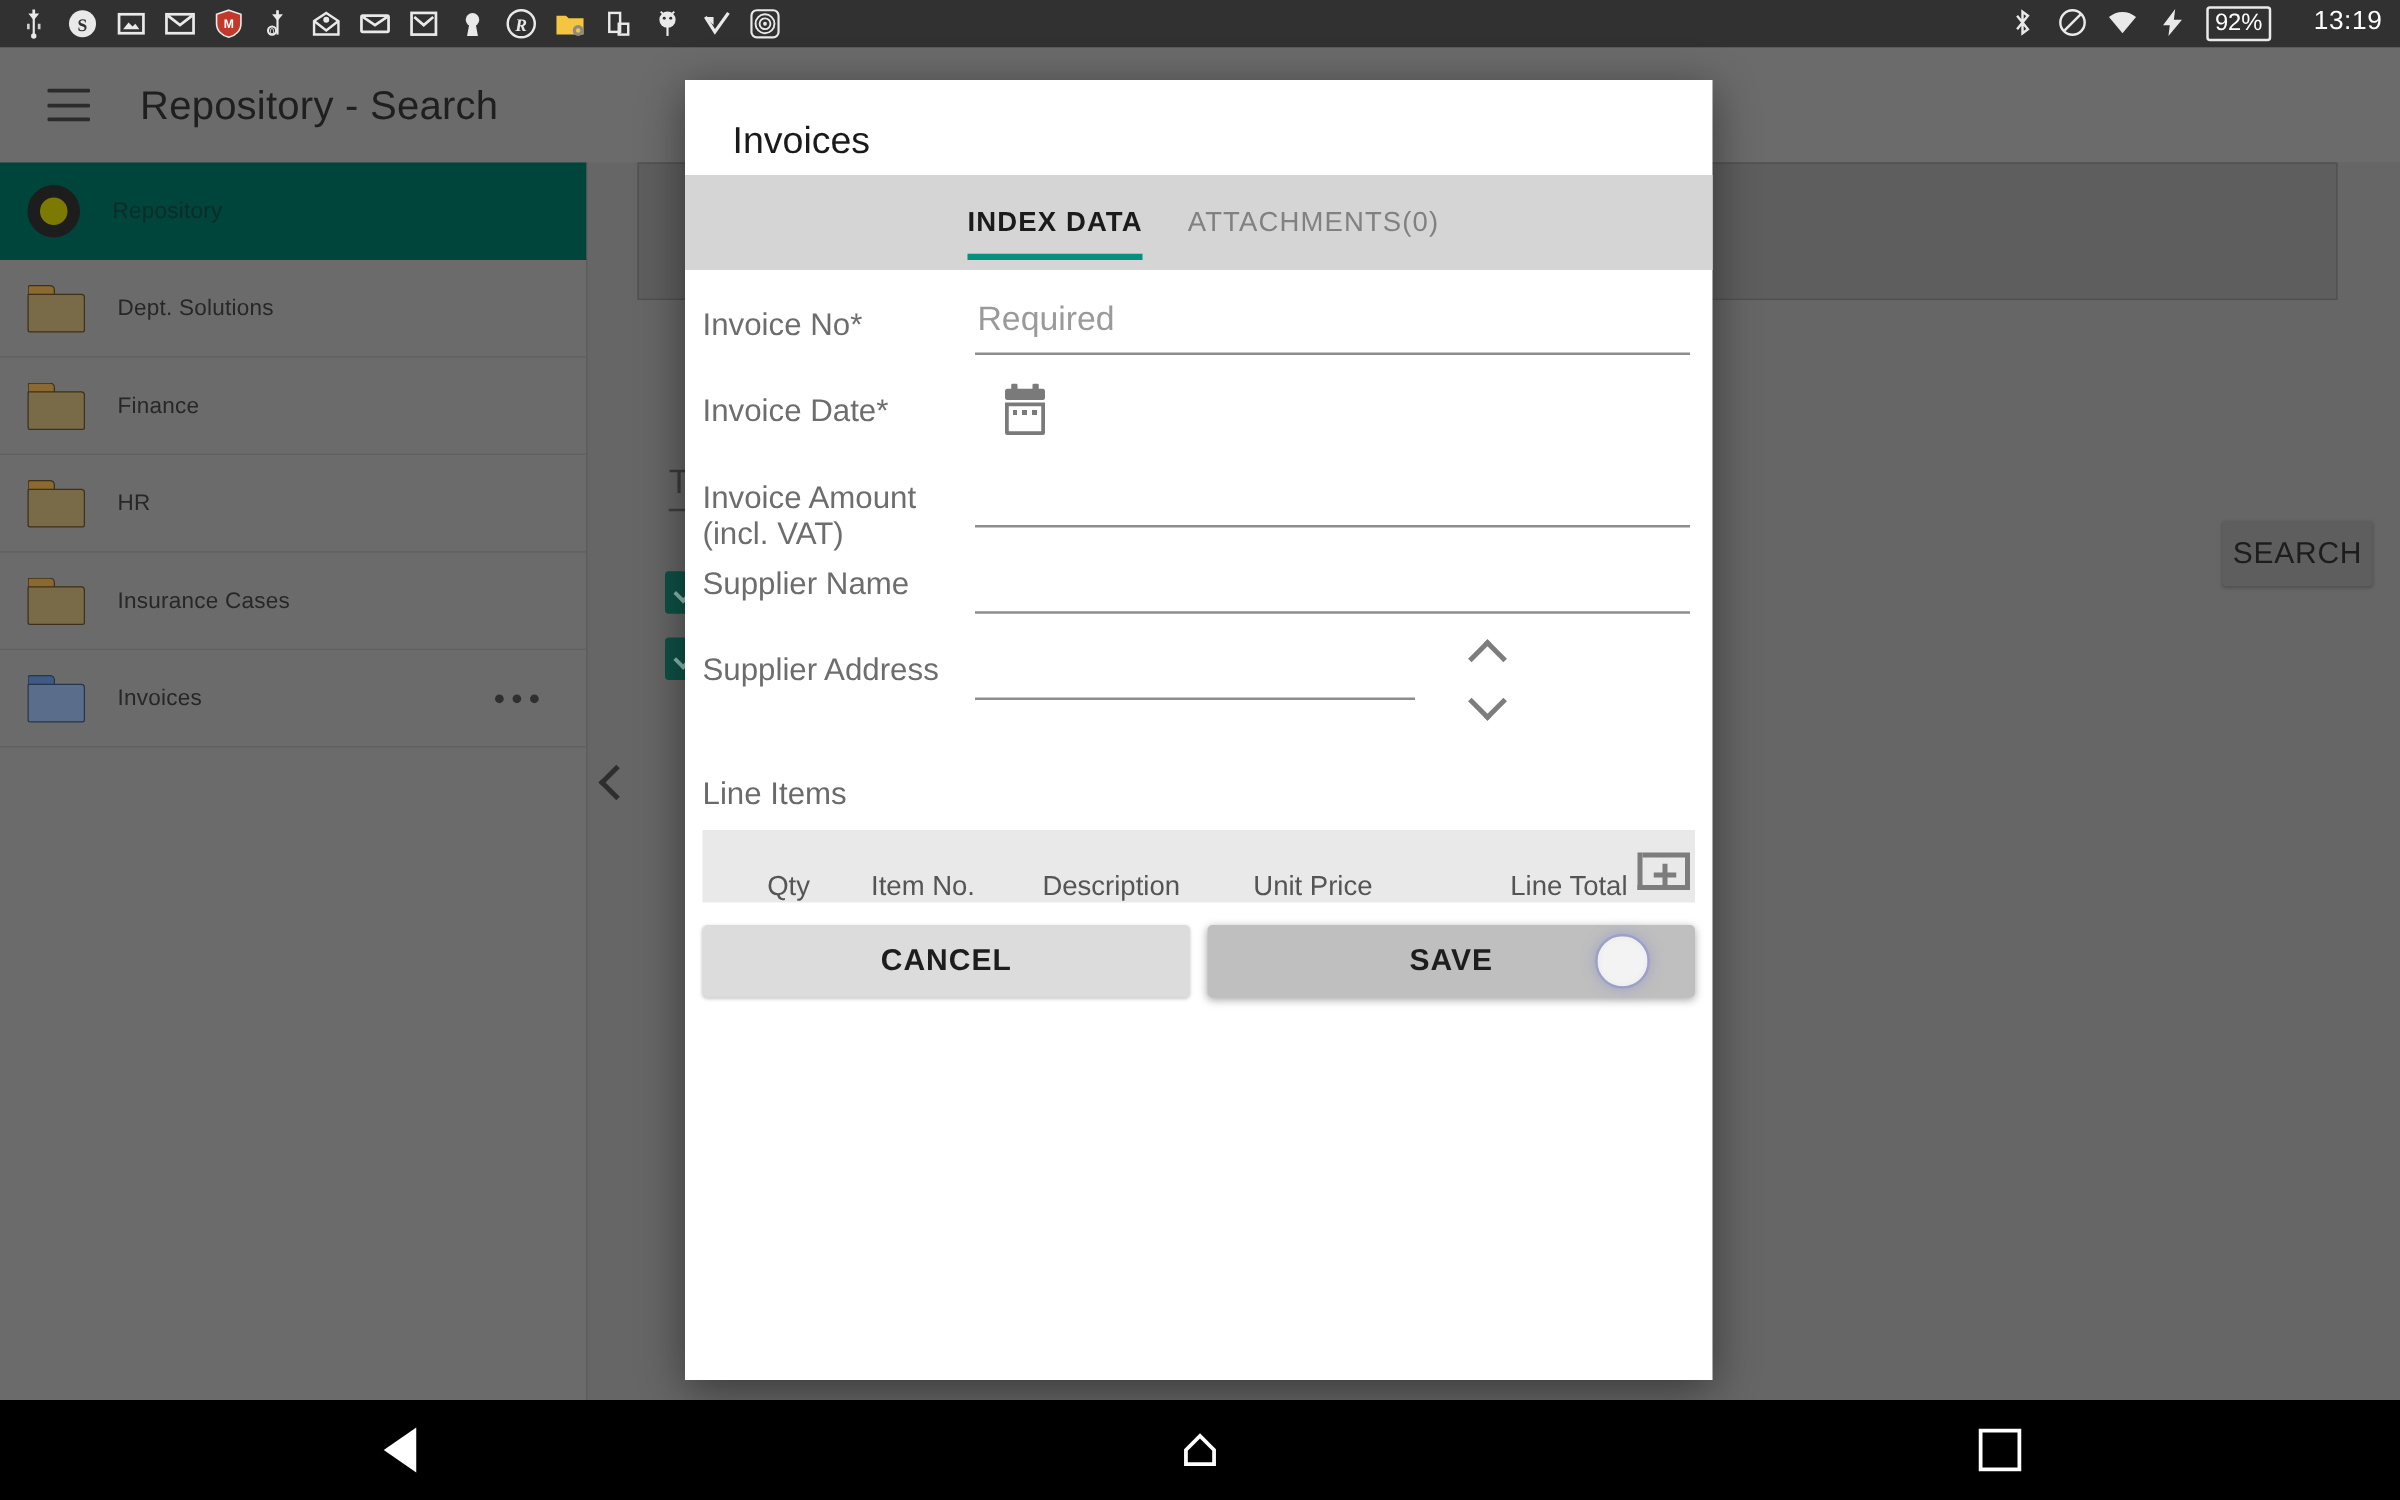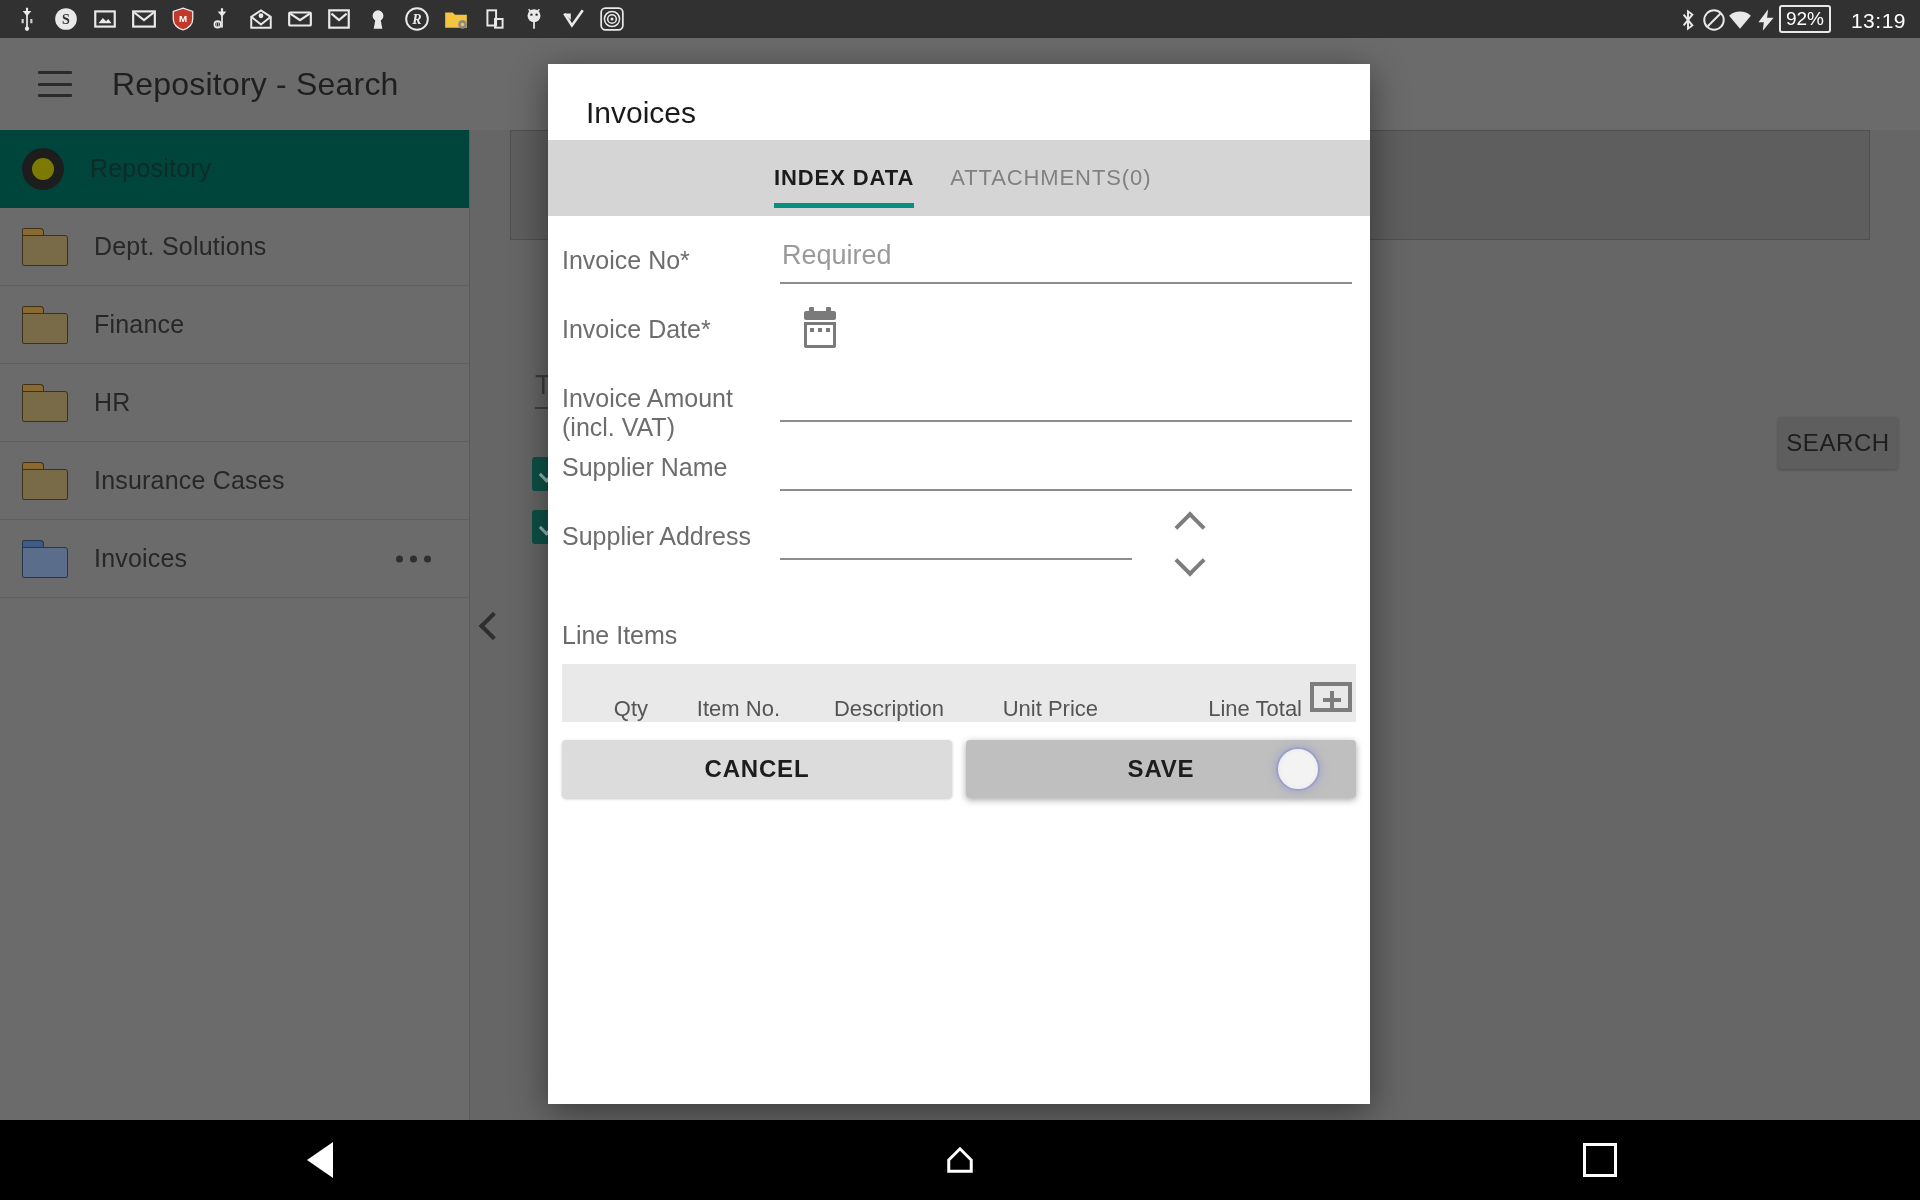--- a/index.html
+++ b/index.html
@@ -11,21 +11,21 @@
   }
   #screen{position:relative;width:1920px;height:1200px;overflow:hidden;background:#666666;}
 
   
   .statusbar{
     position:absolute;left:0;top:0;width:1920px;height:38px;
     background:#313131;display:flex;align-items:center;
     box-sizing:border-box;padding:0 14px;
   }
   .sb-left{display:flex;align-items:center;gap:13px;flex:1;}
-  .sb-right{display:flex;align-items:flex-end;}
+  .sb-right{display:flex;align-items:flex-start;gap:14px;}
   .sbicon{width:26px;height:26px;display:block;}
   .sb-clock{color:#fff;font-size:21px;letter-spacing:.5px;margin-left:20px;}
 
   
   .appbar{
     position:absolute;left:0;top:38px;width:1920px;height:92px;
     background:#6b6b6b;display:flex;align-items:center;padding-left:38px;box-sizing:border-box;
   }
   .hamburger{width:34px;height:26px;display:flex;flex-direction:column;justify-content:space-between;cursor:pointer;}
   .hamburger i{display:block;height:3px;background:#2b2b2b;border-radius:1px;}
@@ -36,21 +36,21 @@
   
   .sidebar{
     position:absolute;left:0;top:130px;width:470px;height:990px;
     background:#6b6b6b;border-right:1px solid #5a5a5a;box-sizing:border-box;
   }
   .side-item{
     position:relative;height:78px;display:flex;align-items:center;
     padding-left:22px;box-sizing:border-box;border-bottom:1px solid #5f5f5f;cursor:pointer;
   }
   .side-item.active{background:#00453c;border-bottom:1px solid #00453c;}
-  .side-label{font-size:25px;color:#272727;margin-left:26px;letter-spacing:.2px;}
+  .side-label{font-size:18px;color:#272727;margin-left:26px;letter-spacing:.2px;}
   .side-item.active .side-label{color:#0d2b27;}
   .dot-icon{width:42px;height:42px;border-radius:50%;background:#1d1d1d;display:flex;align-items:center;justify-content:center;}
   .dot-icon b{display:block;width:22px;height:22px;border-radius:50%;background:#7d7a04;}
   .folder{width:46px;height:38px;position:relative;}
   .folder .tab{position:absolute;left:0;top:0;width:20px;height:9px;background:#8a6a30;border:1px solid #3e3019;border-bottom:none;border-radius:2px 4px 0 0;}
   .folder .body{position:absolute;left:0;top:7px;width:44px;height:29px;background:#7a6b48;border:1px solid #3e3019;border-radius:1px 3px 2px 2px;}
   .folder.blue .tab{background:#3f5a84;border-color:#26364f;}
   .folder.blue .body{background:#5a6e8c;border-color:#26364f;}
   .doc-icon{width:46px;height:40px;position:relative;background:#b9b9b9;border:1px solid #3e3e3e;box-sizing:border-box;}
   .doc-icon .t1{position:absolute;left:6px;top:1px;width:12px;height:6px;background:#8f9a33;}

